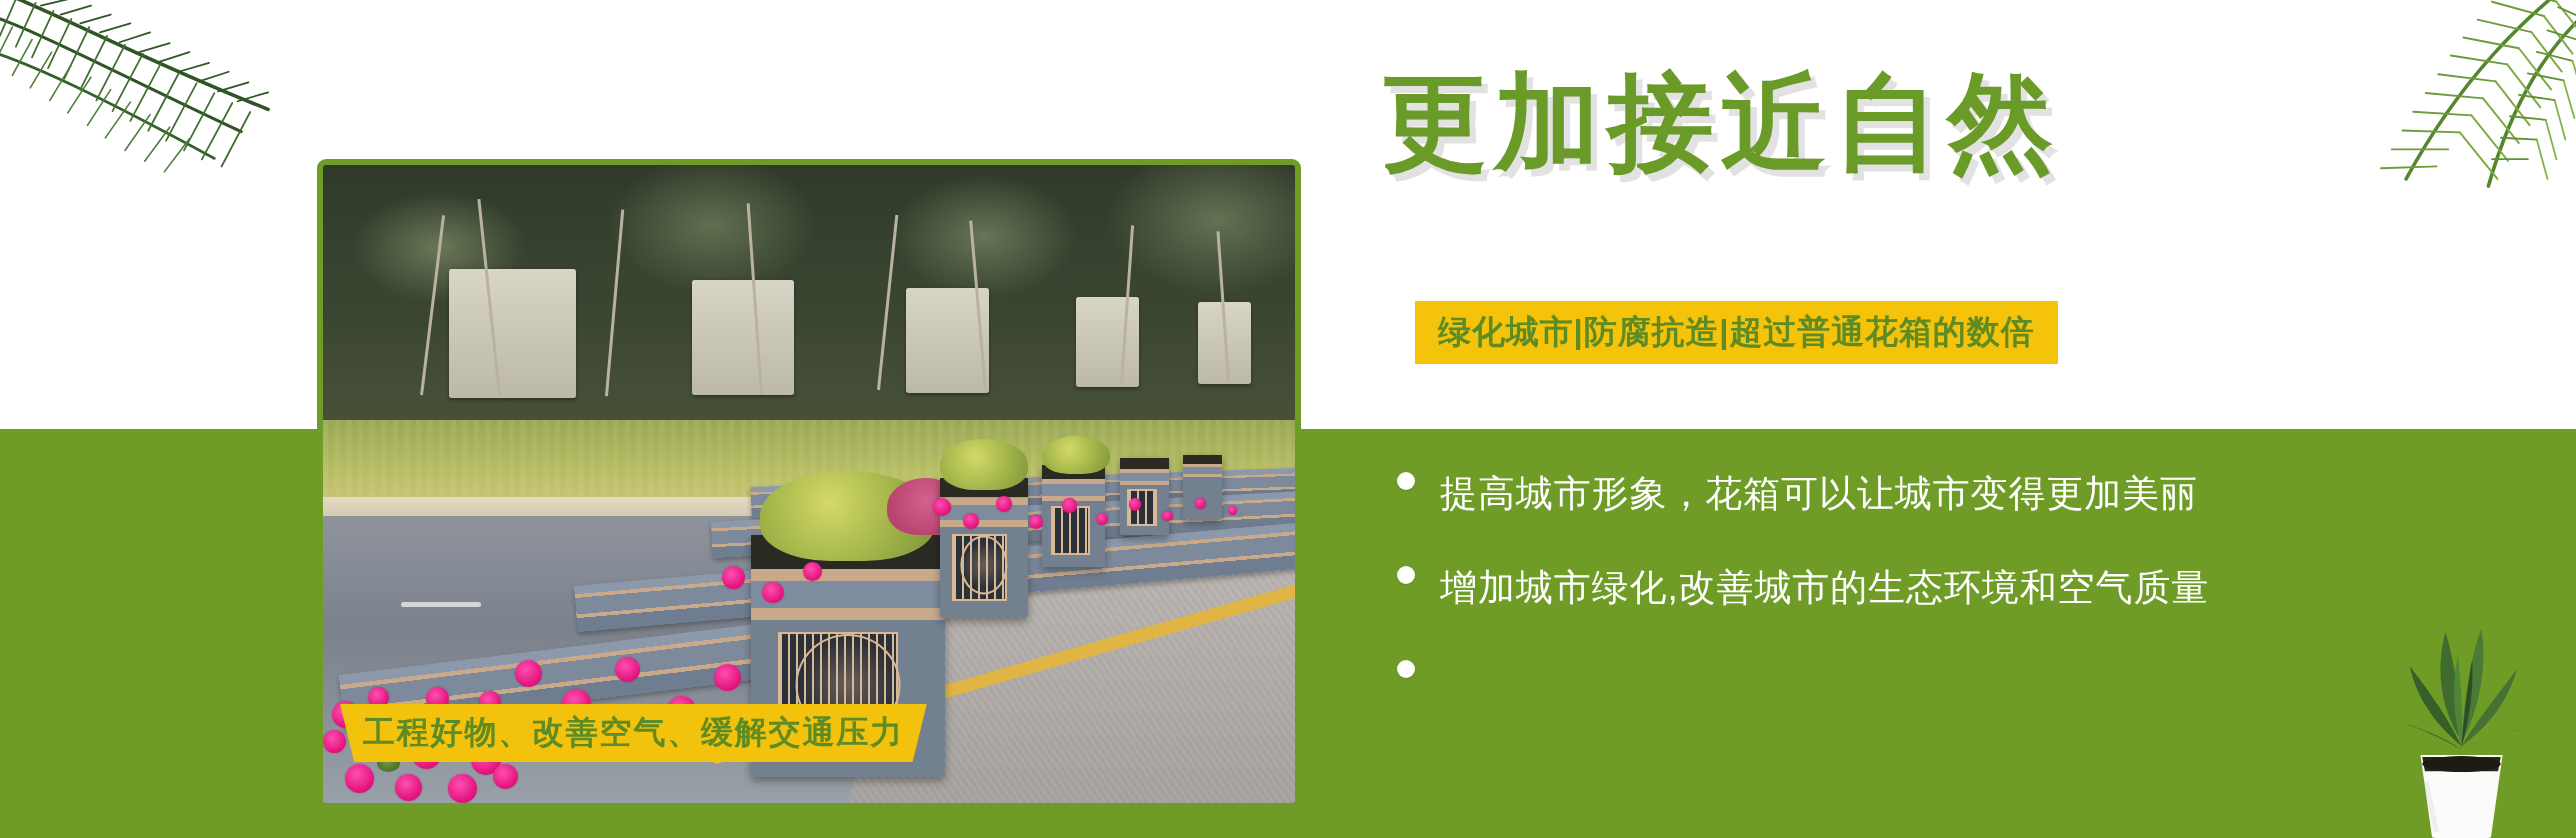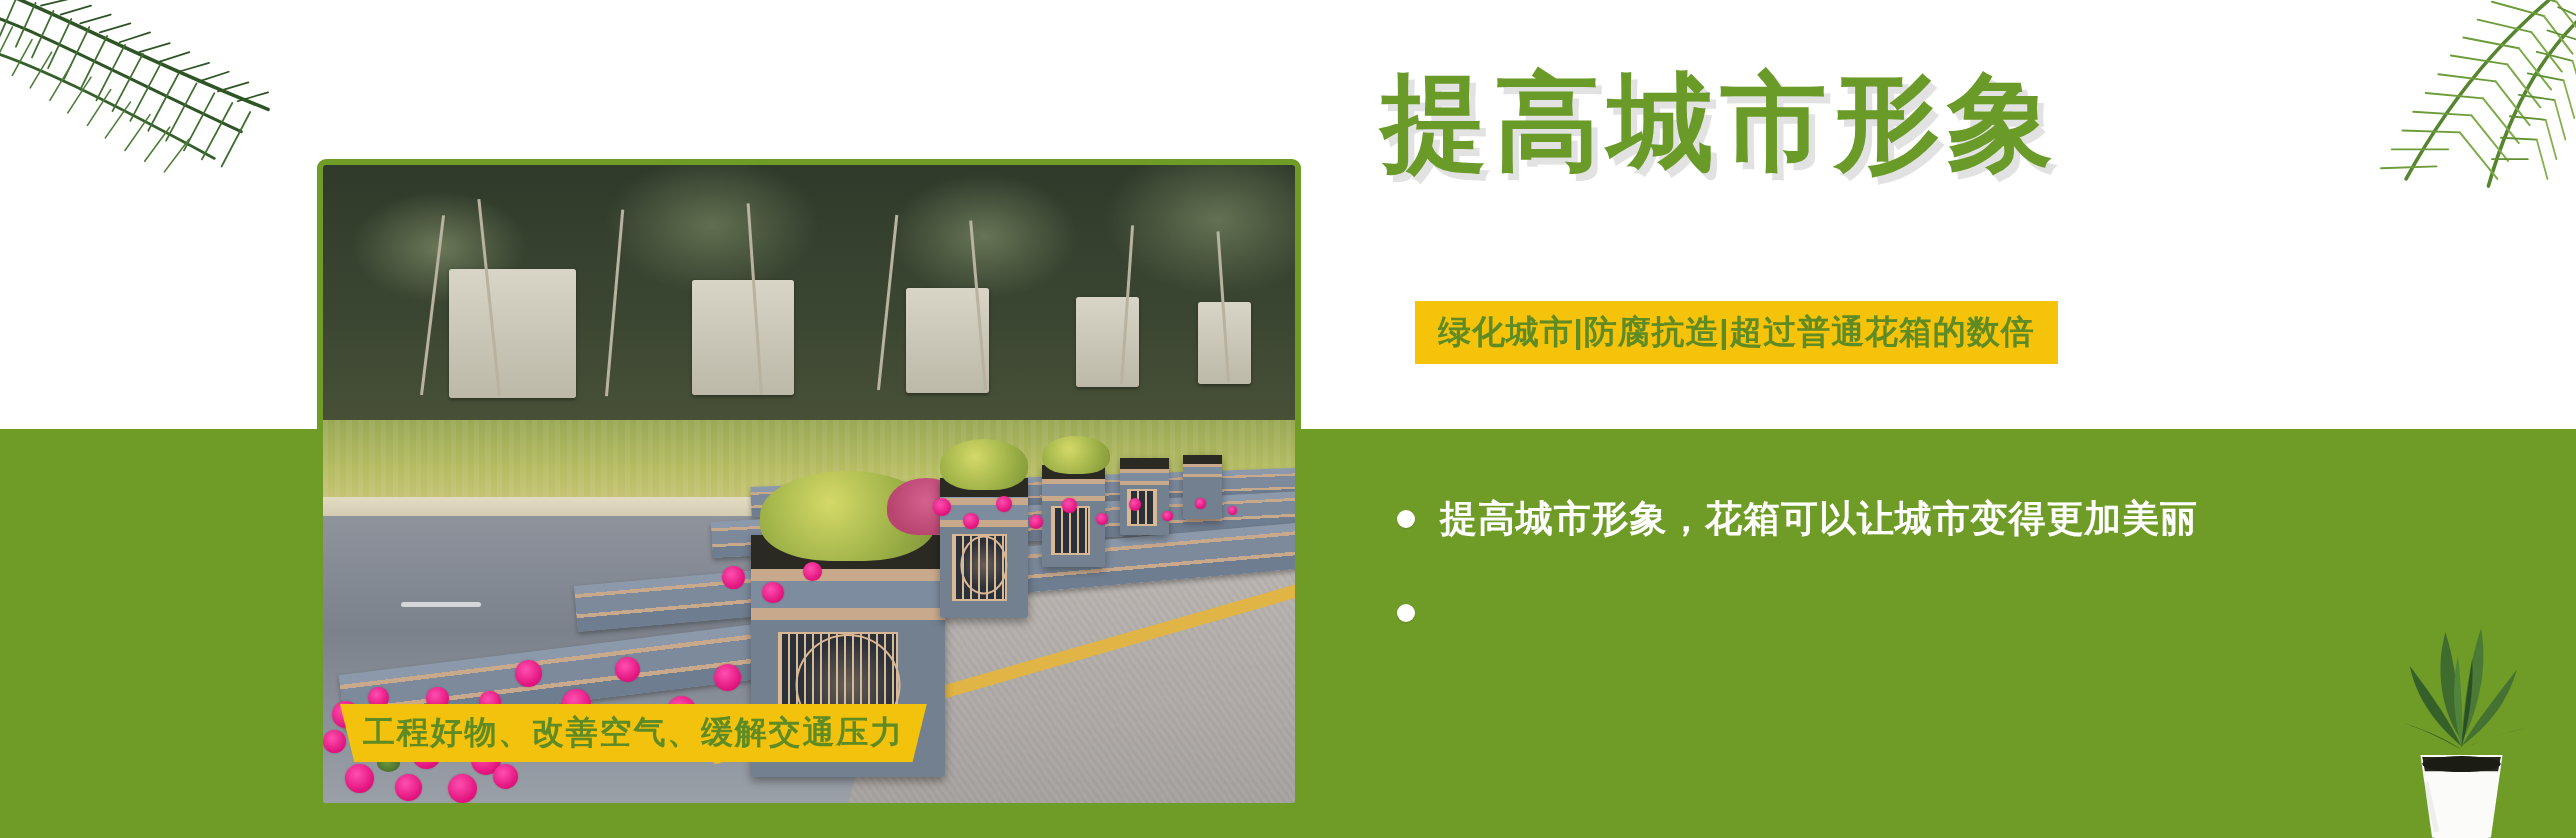--- a/index.html
+++ b/index.html
@@ -161,23 +161,22 @@
     color:#5E8B24;
     font-size:33px; font-weight:bold;
     letter-spacing:0.9px; white-space:nowrap;
     line-height:1.15;
   }
   .bullets{
     position:absolute; left:1397px; top:472px;
     width:1162px;
   }
   .bullet{
-    display:flex; align-items:center;
+    display:flex; 
     height:94px;
-    font-weight:bold;
   }
   .dot{
     width:18px; height:18px; border-radius:50%;
     background:#ffffff; flex:0 0 auto;
     box-shadow:0 0.9px 1.8px rgba(0,0,0,.12);
   }
   .btext{
     margin-left:25px;
     color:#ffffff;
     font-size:37px;
@@ -402,28 +401,32 @@
         <i style="left:20%; top:46%; width:21.5px; height:21.5px;"></i>
         <i style="left:36%; top:26%; width:19.7px; height:19.7px;"></i>
       </div>
     </div>
 
     <div class="photo-caption-inner"></div>
   </div>
 
   <div class="photo-caption">工程好物、改善空气、缓解交通压力</div>
 
-  <div class="headline">提高城市形象</div>
+  <div class="headline">更加接近自然</div>
 
   <div class="subtitle-bar">绿化城市|防腐抗造|超过普通花箱的数倍</div>
 
   <div class="bullets">
     <div class="bullet">
       <span class="dot"></span>
       <span class="btext">提高城市形象，花箱可以让城市变得更加美丽</span>
+    </div>
+    <div class="bullet">
+      <span class="dot"></span>
+      <span class="btext">增加城市绿化,改善城市的生态环境和空气质量</span>
     </div>
     <div class="bullet">
       <span class="dot"></span>
     </div>
   </div>
 
   <svg class="pot-wrap" viewBox="0 0 200 260">
     <g fill="#3f6b2e">
       <path d="M100 150 C78 118 70 72 82 28 C94 66 98 112 100 150 Z"></path>
       <path d="M100 152 C118 118 130 70 122 24 C108 64 102 114 100 152 Z" fill="#4a7a35"></path>

